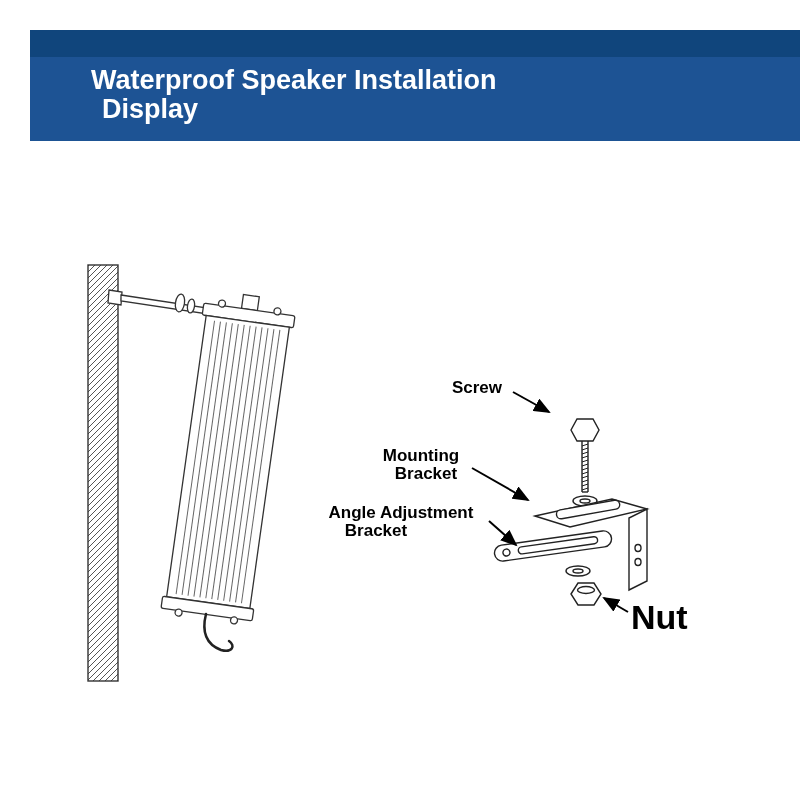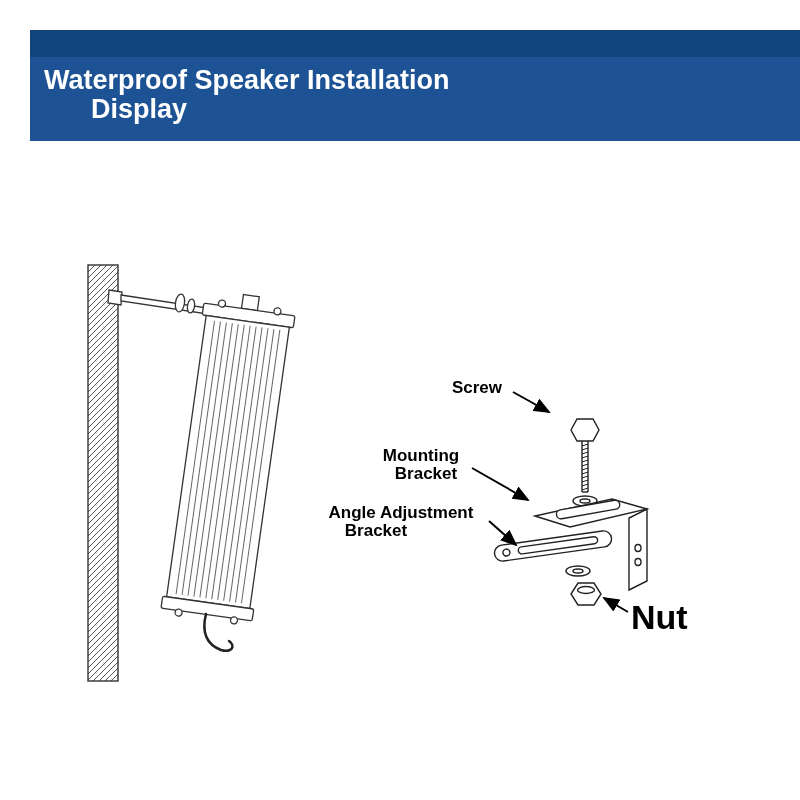--- a/index.html
+++ b/index.html
@@ -14,24 +14,24 @@
     font-family:"Liberation Sans",sans-serif;
   }
   .banner-strip{
     position:absolute;left:30px;top:30px;width:770px;height:27px;
     background:var(--color-banner-dark);
   }
   .banner{
     position:absolute;left:30px;top:57px;width:770px;height:84px;
     background:var(--color-banner-main);
     color:#ffffff;font-weight:bold;font-size:27px;line-height:29px;
-    padding-top:9px;box-sizing:border-box;
+    padding-top:9px;box-sizing:border-box;padding-left:47px;
   }
   .banner .line1{padding-left:14px;white-space:nowrap;}
-  .banner .line2{padding-left:25px;white-space:nowrap;margin-left:36px;}
+  .banner .line2{padding-left:25px;white-space:nowrap;}
   svg.illustration{position:absolute;left:0;top:0;width:800px;height:800px;}
   text.lbl{
     font-family:"Liberation Sans",sans-serif;font-weight:bold;font-size:17px;
     fill:var(--color-label);
   }
   text.lbl-big{
     font-family:"Liberation Sans",sans-serif;font-weight:bold;font-size:34px;
     fill:var(--color-label);
   }
 </style>

